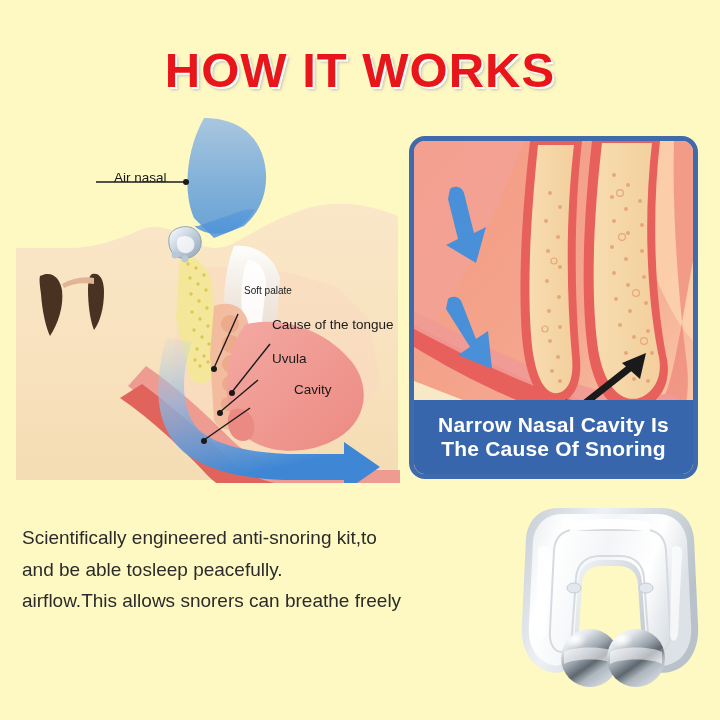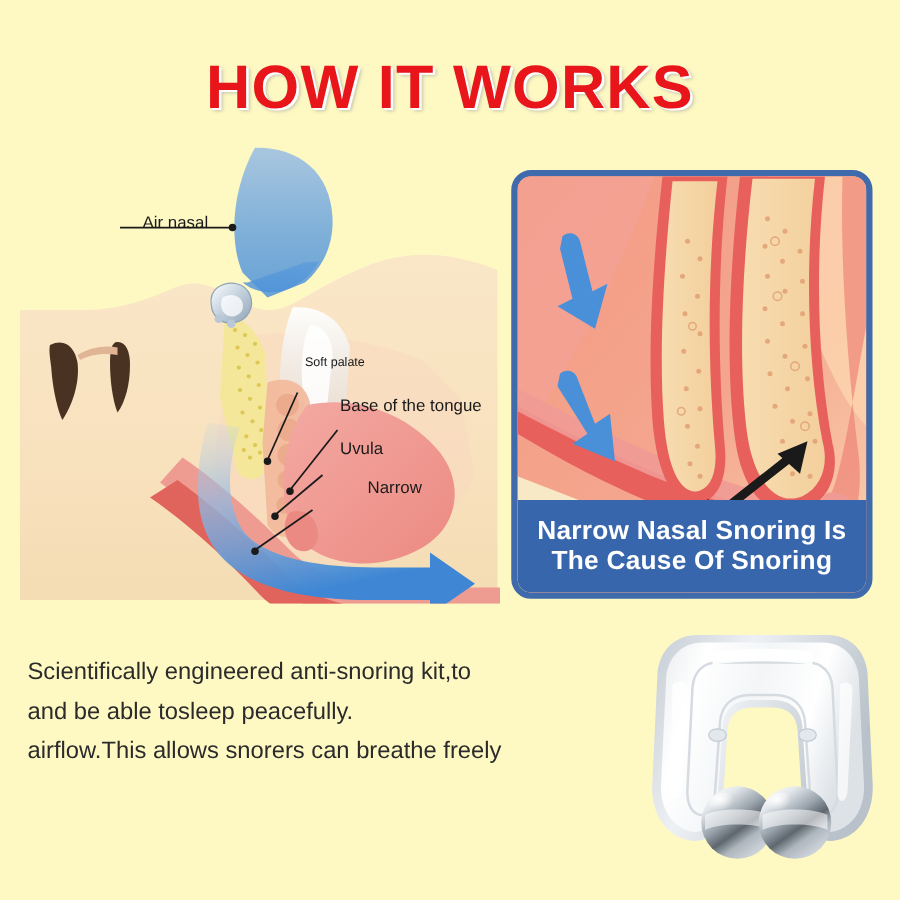--- a/index.html
+++ b/index.html
@@ -272,25 +272,25 @@
         <circle cx="212" cy="295" r="3"></circle>
         <circle cx="196" cy="323" r="3"></circle>
       </g>
     </svg>
 
     
     <div style="position:absolute;left:106px;top:52px;font-size:13.5px;color:#1a1a1a;white-space:nowrap;">Air nasal</div>
 
     <div style="position:absolute;left:236px;top:167px;font-size:10px;color:#1a1a1a;white-space:nowrap;">Soft palate</div>
 
-    <div style="position:absolute;left:264px;top:199px;font-size:13.5px;color:#1a1a1a;white-space:nowrap;">Base of  the tongue</div>
+    <div style="position:absolute;left:264px;top:199px;font-size:13.5px;color:#1a1a1a;white-space:nowrap;">Cause of  the tongue</div>
 
     <div style="position:absolute;left:264px;top:233px;font-size:13.5px;color:#1a1a1a;white-space:nowrap;">Uvula</div>
 
-    <div style="position:absolute;left:286px;top:264px;font-size:13.5px;color:#1a1a1a;white-space:nowrap;">Narrow</div>
+    <div style="position:absolute;left:286px;top:264px;font-size:13.5px;color:#1a1a1a;white-space:nowrap;">Cavity</div>
   </div>
 
   <div id="right-panel">
     <svg id="right-panel-art" viewBox="0 0 279 333" preserveAspectRatio="none" xmlns="http://www.w3.org/2000/svg">
       <defs>
         <linearGradient id="cavityBg" x1="0" y1="0" x2="1" y2="1">
           <stop offset="0%" stop-color="#f59a84"></stop>
           <stop offset="55%" stop-color="#f4a68d"></stop>
           <stop offset="100%" stop-color="#fbd2ae"></stop>
         </linearGradient>
@@ -400,21 +400,21 @@
 
         <line x1="156" y1="274" x2="222" y2="222" stroke="#1a1a1a" stroke-width="7" stroke-linecap="round"></line>
 
         <path d="M232,212 L226,238 L208,222 Z"></path>
 
         <path d="M146,284 L152,258 L170,274 Z"></path>
       </g>
     </svg>
 
     <div id="caption-box">
-      <div class="caption-line">Narrow Nasal Snoring Is</div>
+      <div class="caption-line">Narrow Nasal Cavity Is</div>
       <div class="caption-line">The Cause Of Snoring</div>
     </div>
   </div>
 
   <div id="paragraph">
     <span class="para-line">Scientifically engineered anti-snoring kit,to</span>
     <span class="para-line">and be able tosleep peacefully.</span>
     <span class="para-line">airflow.This allows snorers can breathe freely</span>
   </div>
 

